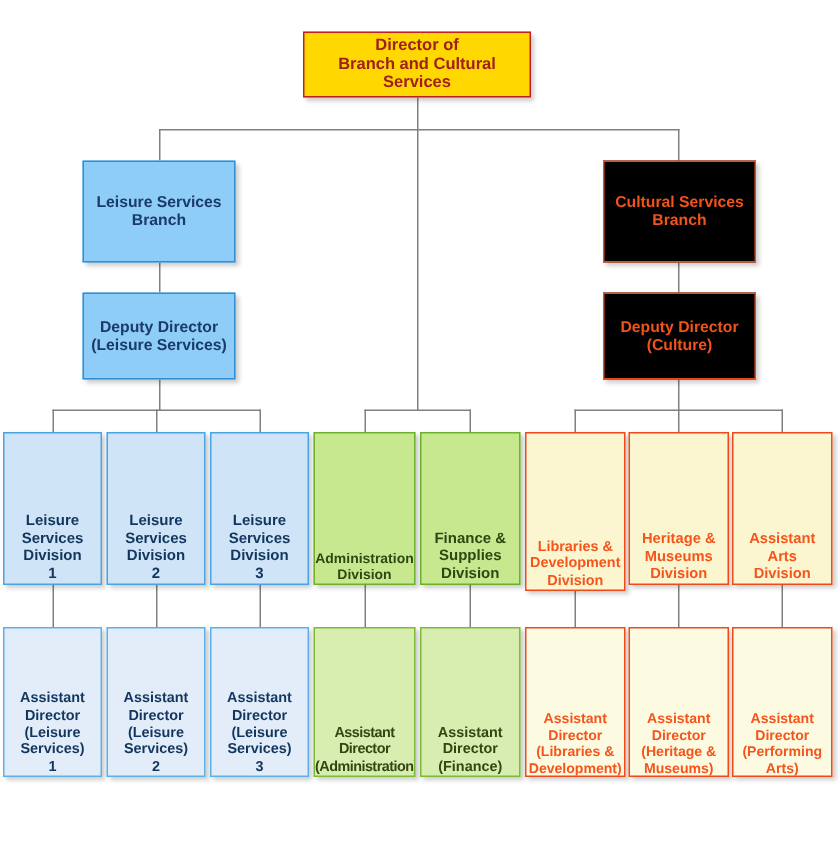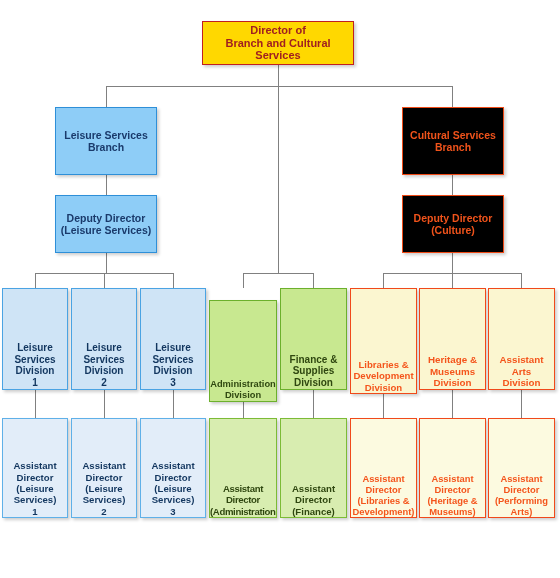--- a/index.html
+++ b/index.html
@@ -187,21 +187,21 @@
 Division
 2</span>
   </div>
   <div class="node vtop theme-blue-div" style="left:140px; top:288px; width:66px; height:102px; font-size:10px; padding-top:8px;">
     <span class="txt">Leisure
 Services
 Division
 3</span>
   </div>
 
-  <div class="node vtop theme-green-div" style="left:209px; top:288px; width:68px; height:102px; font-size:9.3px; padding-top:8px;margin-top:12px;">
+  <div class="node vtop theme-green-div" style="left:209px; top:288px; width:68px; height:102px; font-size:9.3px; padding-top:8px;">
     <span class="txt">Administration
 Division</span>
   </div>
   <div class="node vtop theme-green-div" style="left:280px; top:288px; width:67px; height:102px; font-size:10px; padding-top:8px;">
     <span class="txt">Finance &amp;
 Supplies
 Division</span>
   </div>
 
   <div class="node vtop theme-cream-div" style="left:350px; top:288px; width:67px; height:106px; font-size:9.6px; padding-top:8px;">

